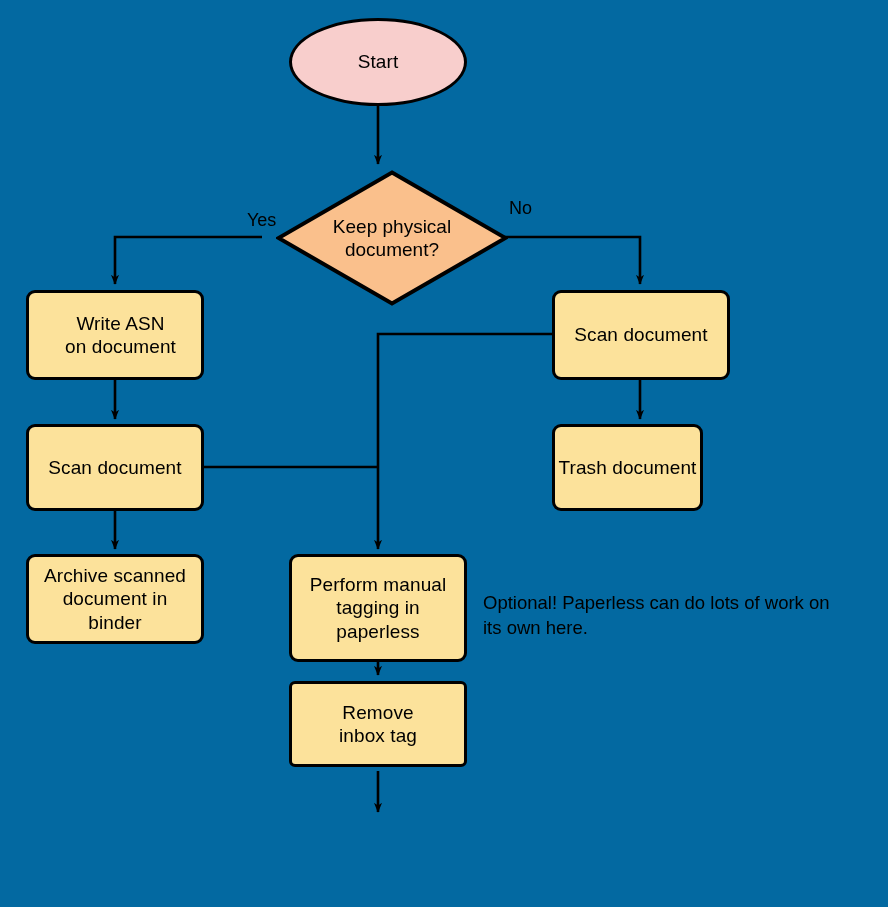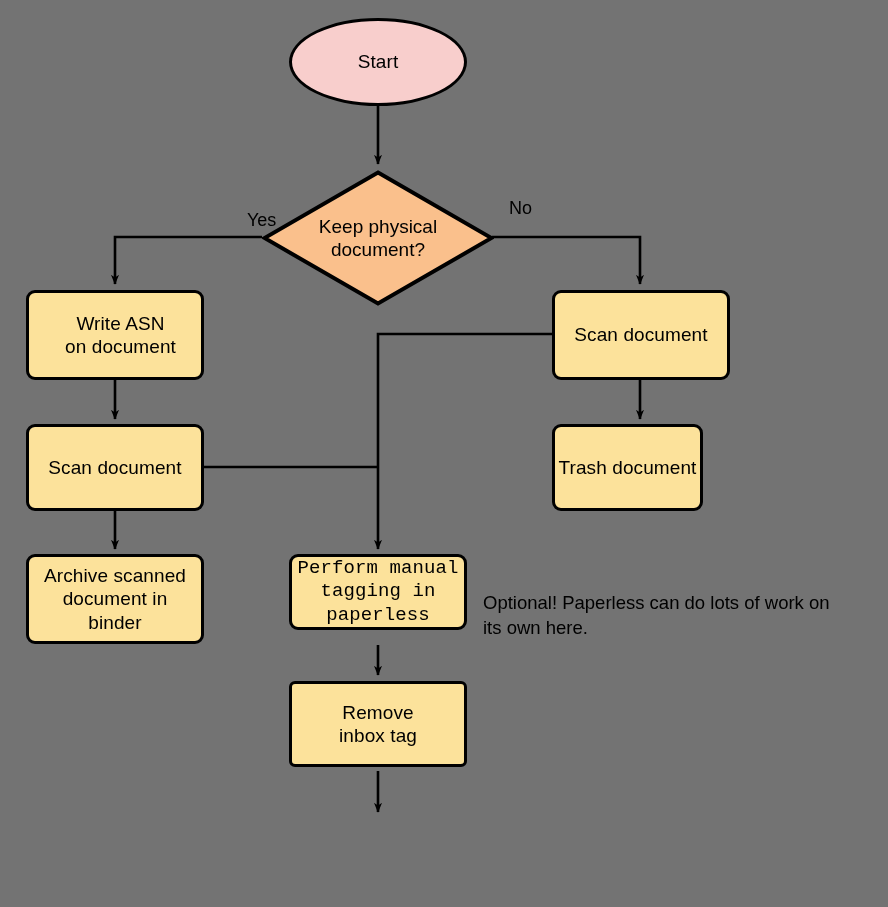--- a/index.html
+++ b/index.html
@@ -10,21 +10,21 @@
   body {
     font-family: "Liberation Sans", sans-serif;
     width: 888px;
     height: 907px;
     overflow: hidden;
   }
   #flowchart-root {
     position: relative;
     width: 888px;
     height: 907px;
-    background: #737373;
+    background: #0369a1;
   }
   #edge-layer {
     position: absolute;
     left: 0;
     top: 0;
     width: 888px;
     height: 907px;
   }
   .node {
     position: absolute;
@@ -113,21 +113,21 @@
 
     <path d="M378,645 L378,675" stroke="#000000" stroke-width="2.6" fill="none" marker-end="url(#arrowhead)"></path>
 
     <path d="M378,771 L378,812" stroke="#000000" stroke-width="2.6" fill="none" marker-end="url(#arrowhead)"></path>
   </svg>
 
   <div class="node node-terminal" style="left:289px; top:18px; width:178px; height:88px;">
     <span>Start</span>
   </div>
 
-  <div class="node-decision-wrap" style="left:262px; top:170px; width:232px; height:136px;">
+  <div class="node-decision-wrap" style="left:276px; top:170px; width:232px; height:136px;">
     <svg width="232" height="136" viewBox="0 0 232 136" xmlns="http://www.w3.org/2000/svg">
       <polygon points="116,2.5 229.5,68 116,133.5 2.5,68" fill="#FAC08C" stroke="#000000" stroke-width="4" stroke-linejoin="miter"></polygon>
     </svg>
     <span class="node-decision-label">Keep physical
 document?</span>
   </div>
 
   <span class="edge-label" style="left:210px; top:210px;margin-left:37px;">Yes</span>
   <span class="edge-label" style="left:509px; top:198px;">No</span>
 
@@ -147,21 +147,21 @@
   </div>
 
   <div class="node node-box" style="left:552px; top:290px; width:178px; height:90px;">
     <span>Scan document</span>
   </div>
 
   <div class="node node-box" style="left:552px; top:424px; width:151px; height:87px;">
     <span>Trash document</span>
   </div>
 
-  <div class="node node-box" style="left:289px; top:554px; width:178px; height:76px;font-family:Liberation Mono, monospace;">
+  <div class="node node-box" style="left:289px; top:554px; width:178px; height:108px;">
     <span>Perform manual
 tagging in
 paperless</span>
   </div>
 
   <div class="node node-box" style="left:289px; top:681px; width:178px; height:86px;border-radius:6px;">
     <span>Remove
 inbox tag</span>
   </div>
 

